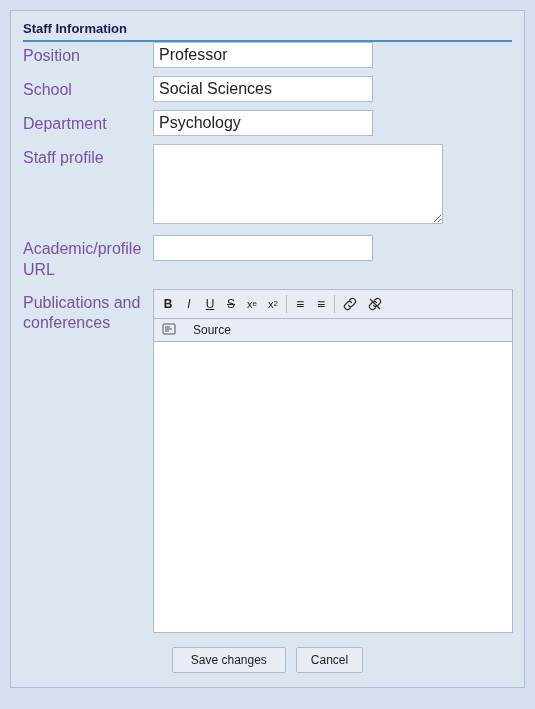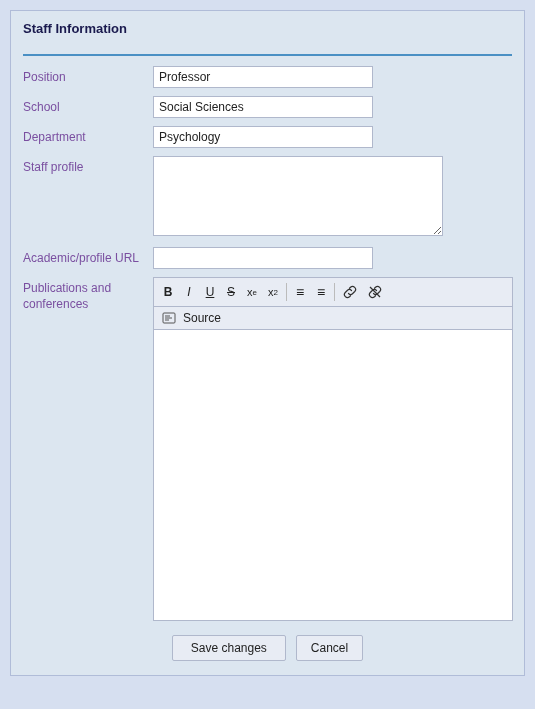--- a/index.html
+++ b/index.html
@@ -18,45 +18,45 @@
       background: #dce6f0;
       border: 1px solid #b0bcd8;
       width: 515px;
       padding: 10px 12px 14px 12px;
     }
     .section-title {
       font-weight: bold;
       color: #1a1a4e;
       font-size: 13px;
       border-bottom: 2px solid #4a90c4;
-      padding-bottom: 18px;
-      margin-bottom: 10px;
+      padding-bottom: 4px;
+      margin-bottom: 0;
     }
     .form-row {
       display: flex;
       align-items: flex-start;
       margin-bottom: 8px;
     }
     .form-label {
       width: 130px;
       min-width: 130px;
       color: #7a4fa0;
-      font-size: 12px;
+      font-size: 16px;
       padding-top: 4px;
       line-height: 1.3;
     }
     .form-control {
       flex: 1;
     }
     .form-control input[type="text"] {
       width: 220px;
       border: 1px solid #b0b8cc;
       background: #fff;
       padding: 3px 5px;
-      font-size: 12px;
+      font-size: 16px;
       color: #222;
       outline: none;
     }
     textarea.staff-profile {
       width: 290px;
       height: 80px;
       border: 1px solid #b0b8cc;
       background: #fff;
       padding: 3px 5px;
       font-size: 12px;
@@ -108,22 +108,21 @@
       border-bottom: 1px solid #b0b8cc;
       background: #e8ecf4;
     }
     .source-btn {
       background: none;
       border: none;
       cursor: pointer;
       font-size: 12px;
       color: #222;
       display: inline-flex;
-      align-items: center;
-      gap: 7px;
+      gap: 17px;
       padding: 1px 4px;
     }
     .footer-row {
       display: flex;
       justify-content: center;
       gap: 10px;
       margin-top: 14px;
     }
     .btn-save {
       background: #e8ecf4;

